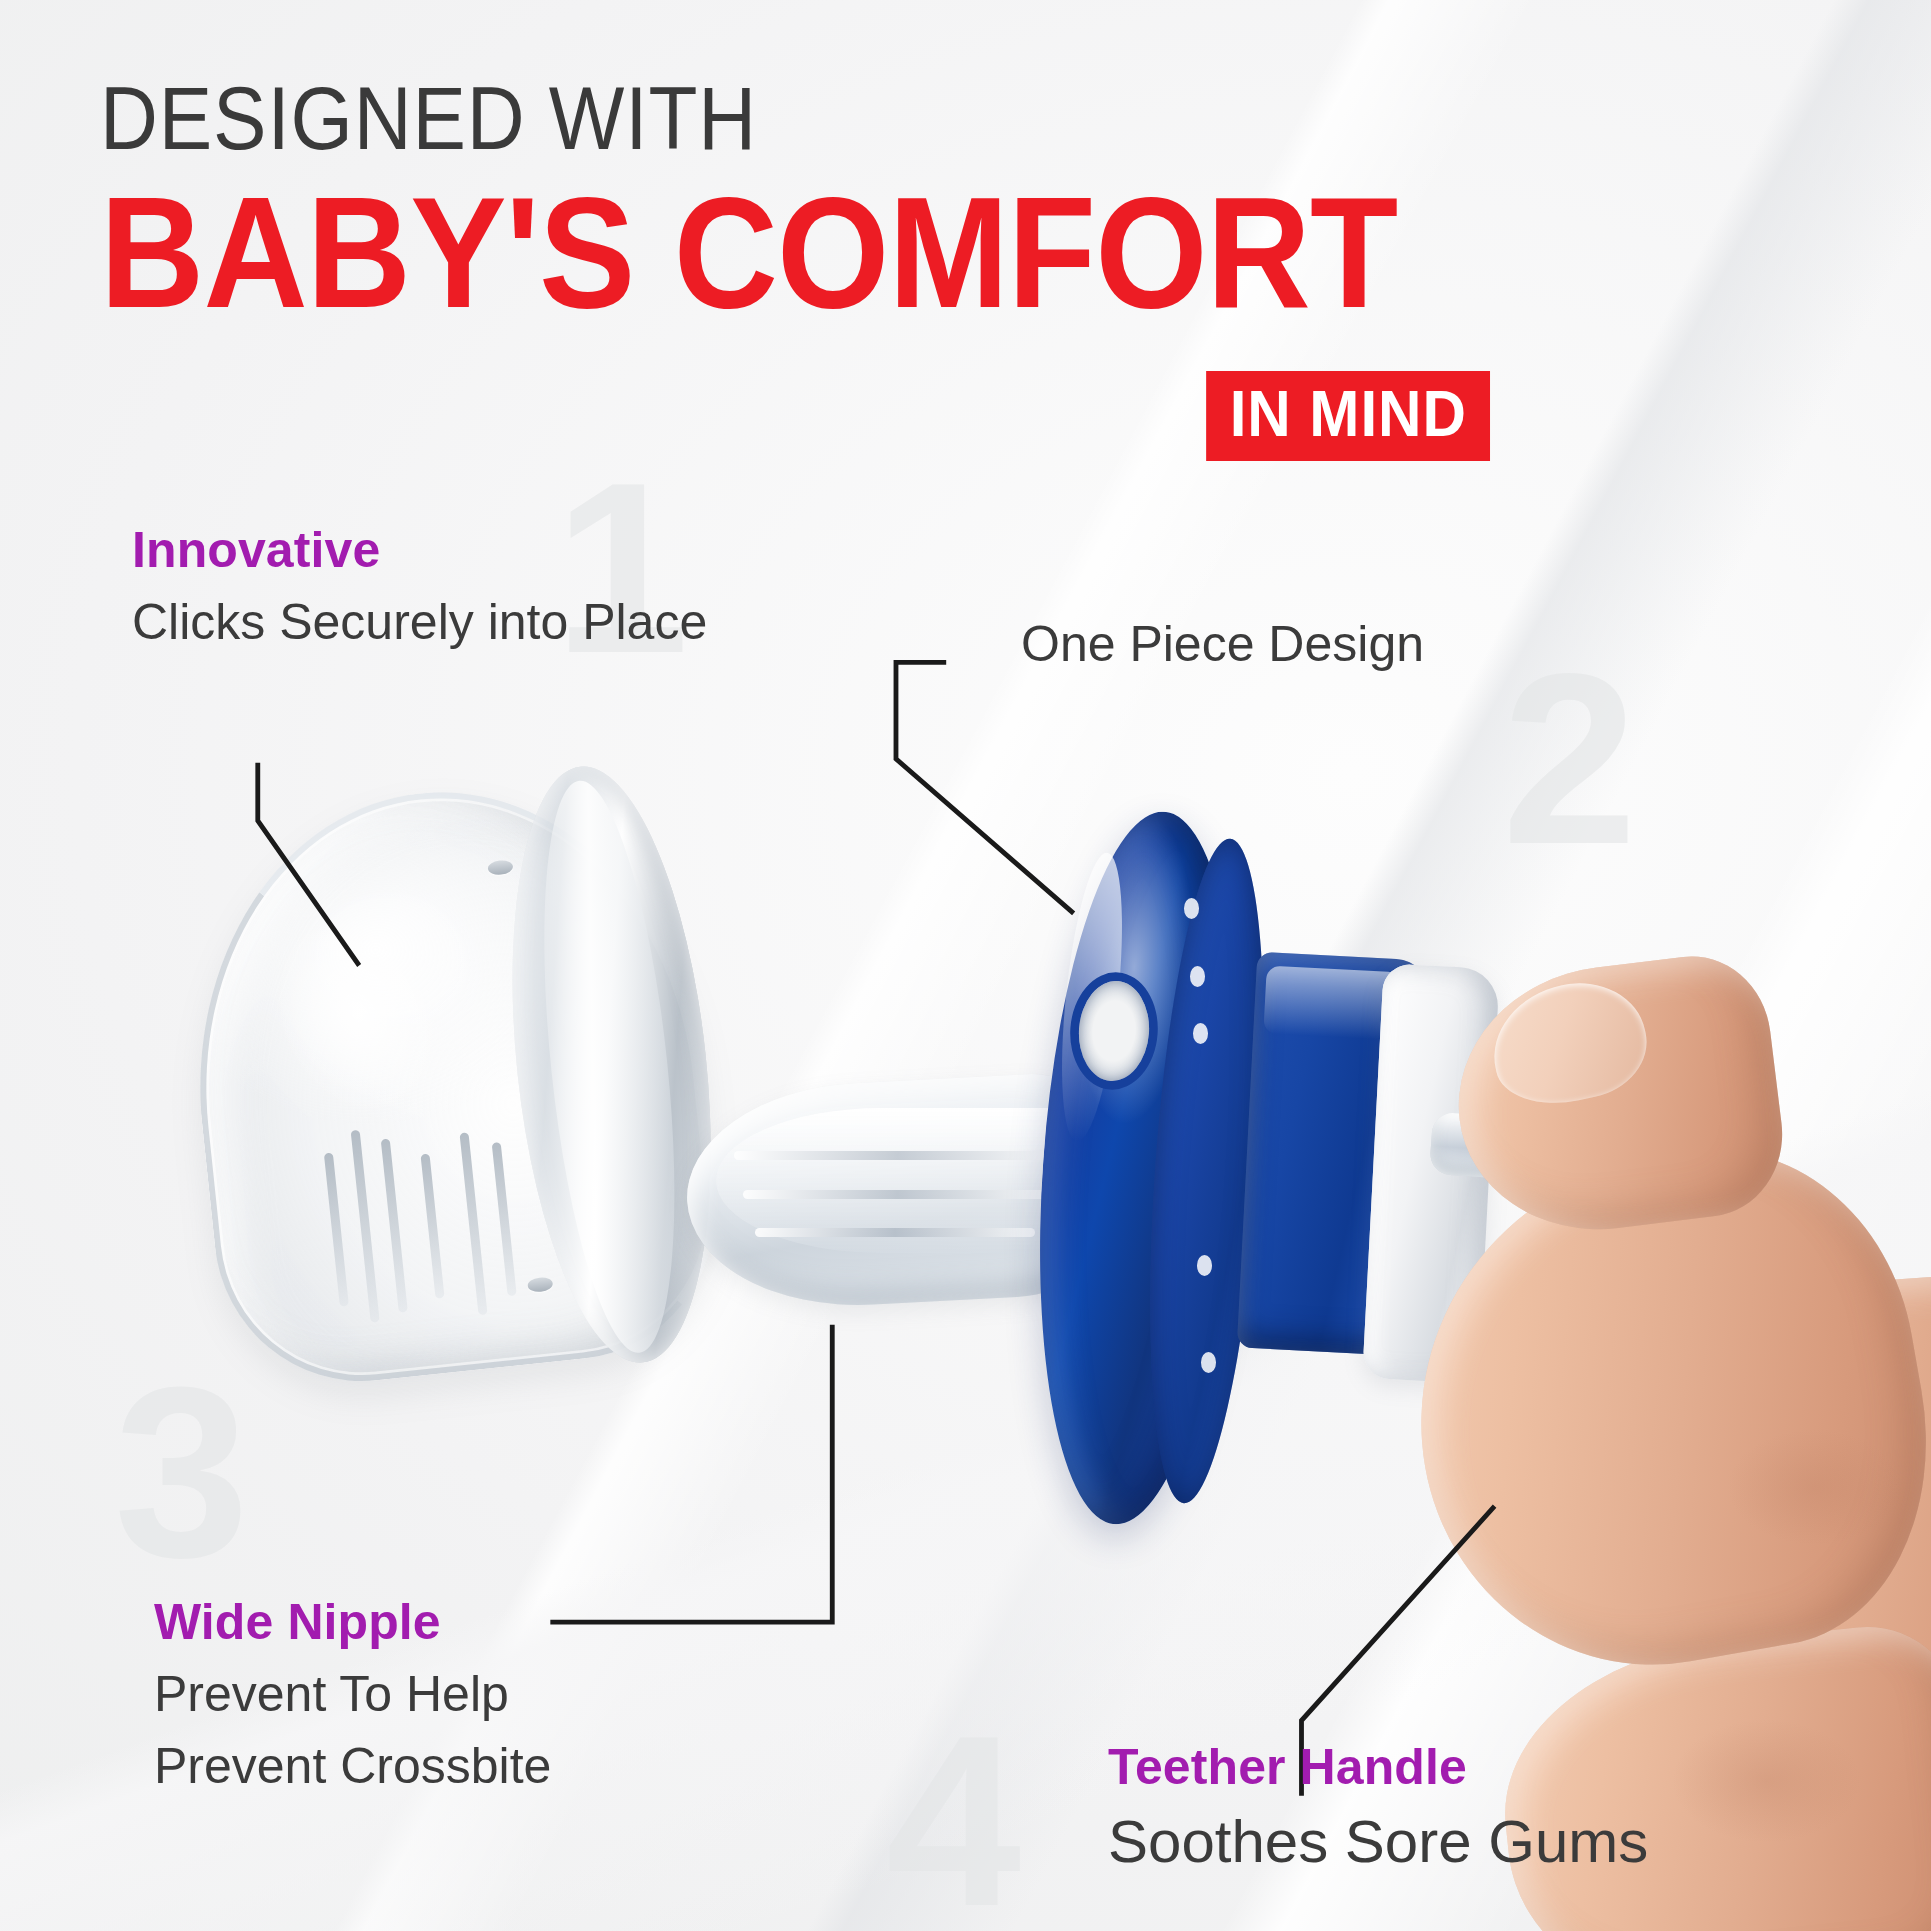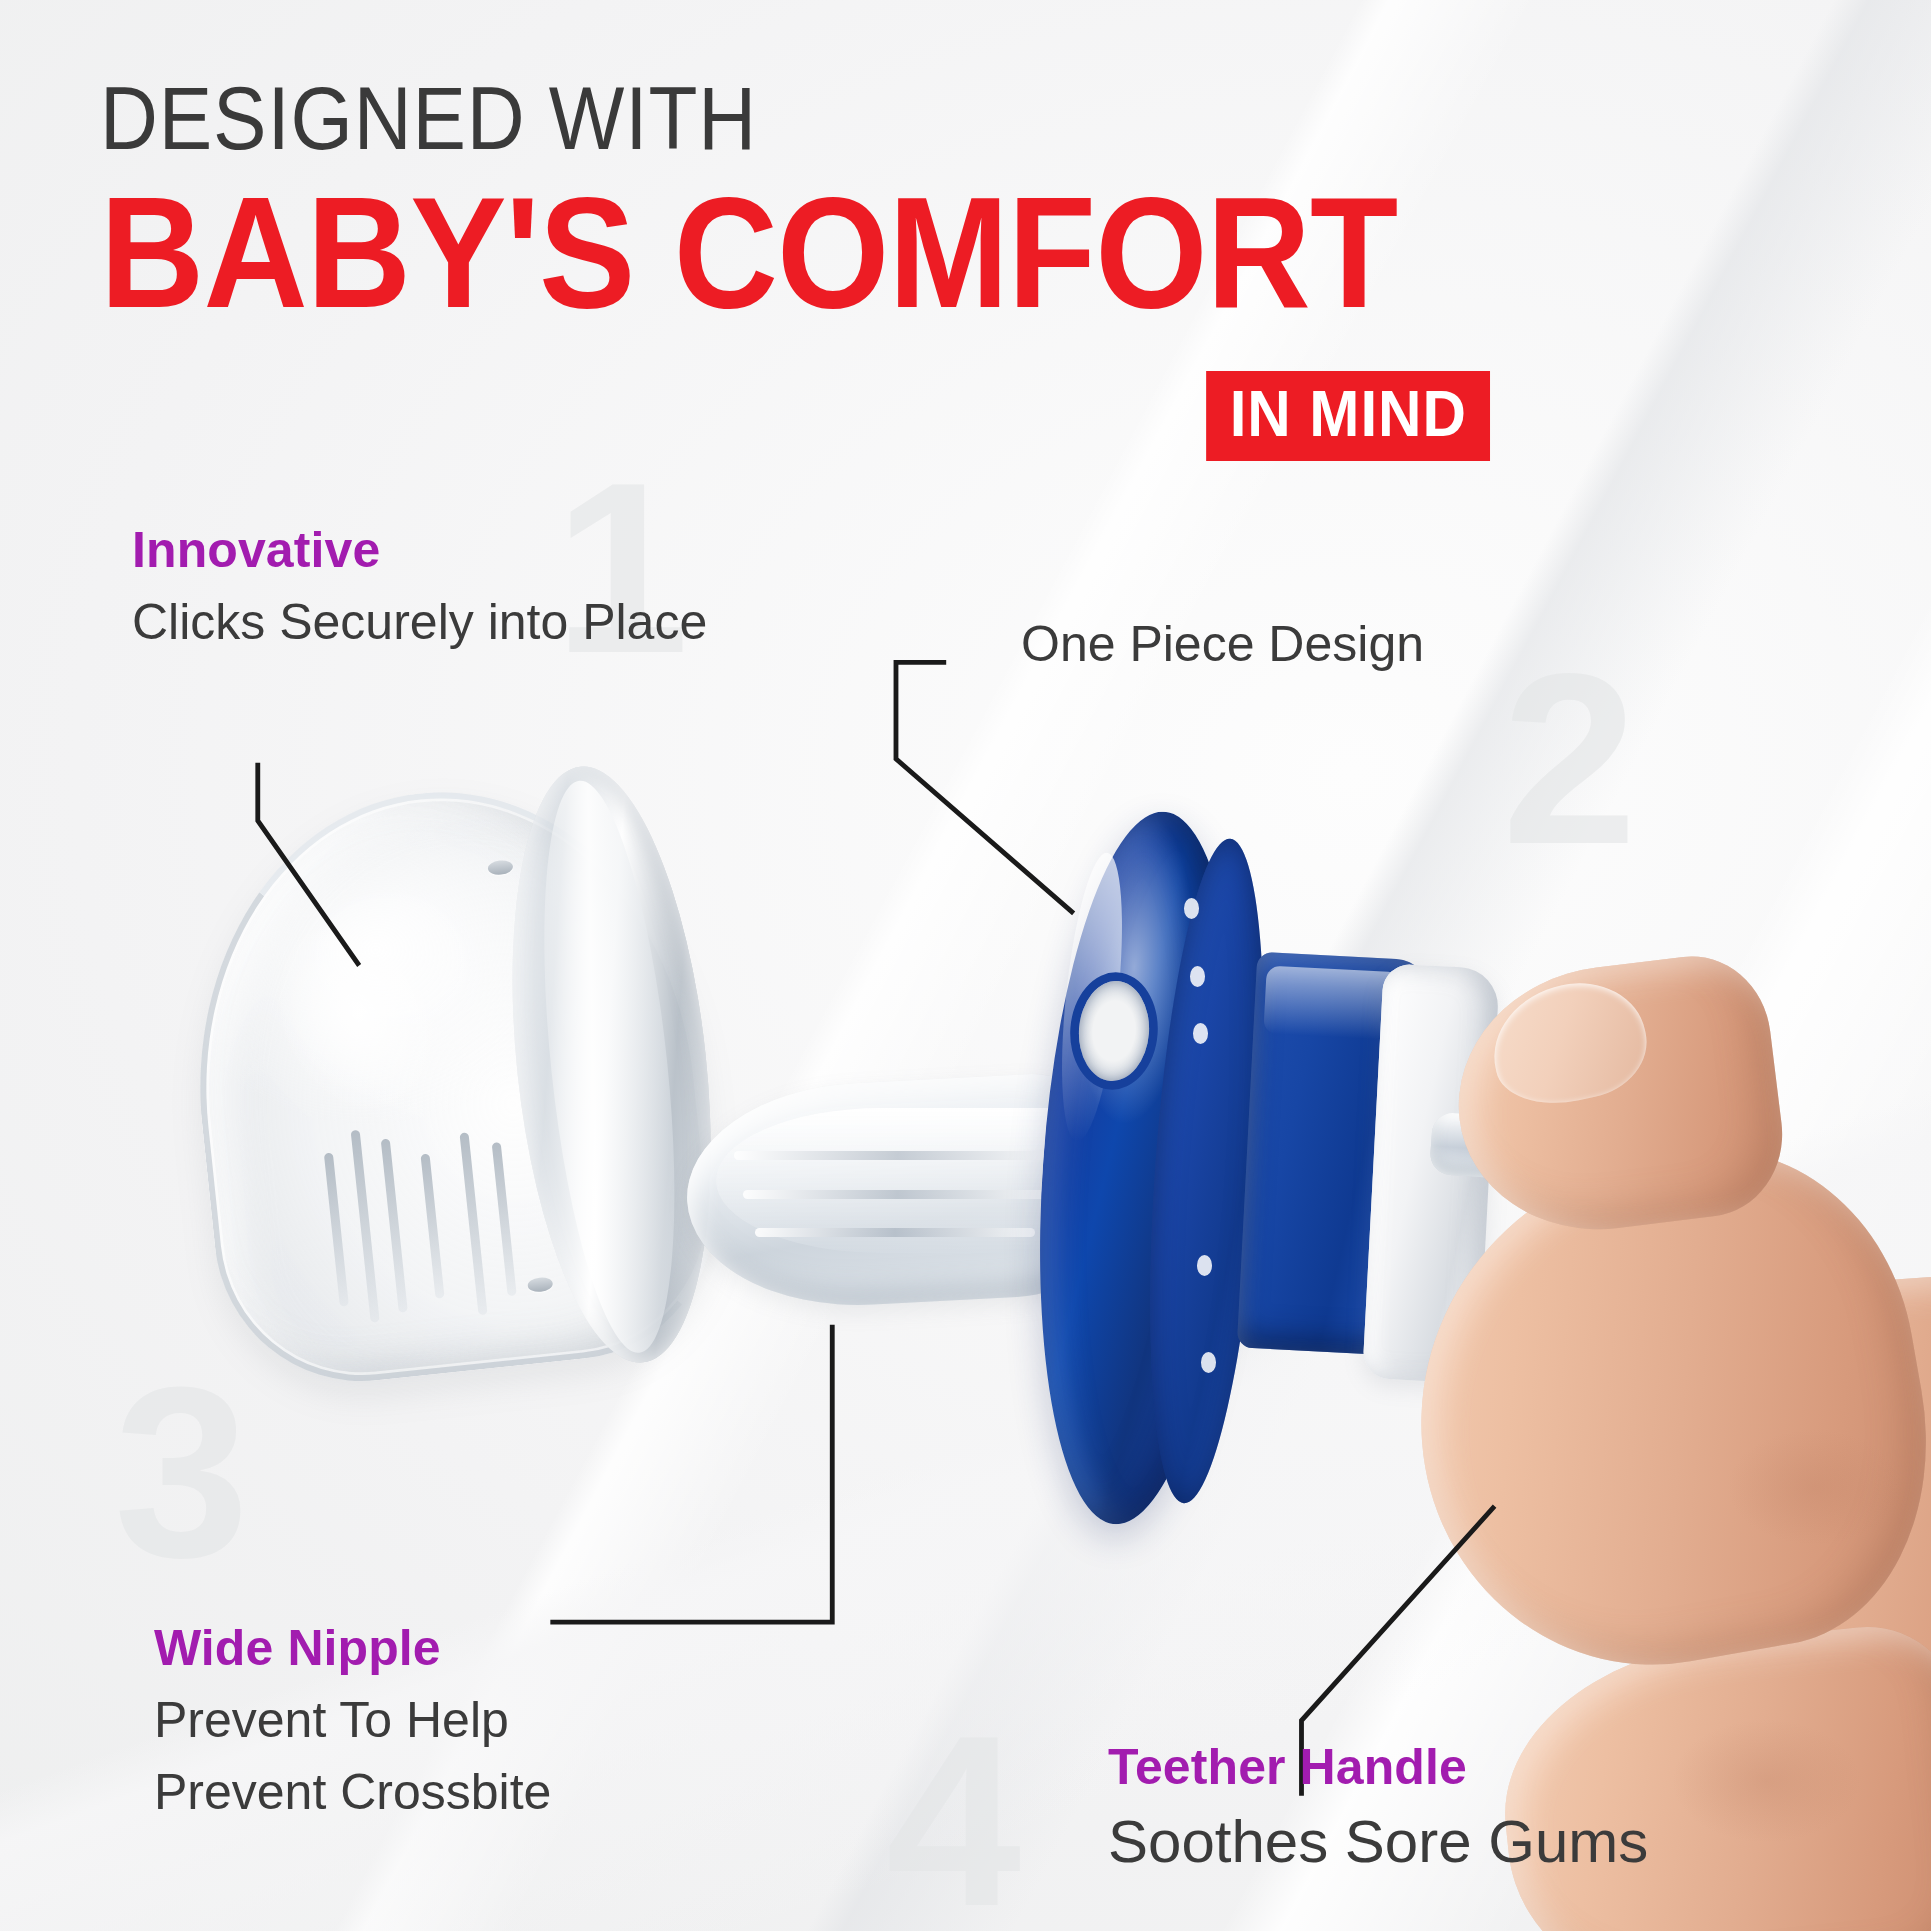--- a/index.html
+++ b/index.html
@@ -63,21 +63,21 @@
   .cl-sub{ color:#3b3b3b; font-weight:400; }
 
   #cl1{ position:absolute; left:132px; top:521px; }
   #cl1 .cl-title{ font-size:50px; line-height:1.18; }
   #cl1 .cl-sub{ font-size:50px; line-height:1.2; margin-top:11.6px; }
 
   #cl2{ position:absolute; left:996px; top:599px; }
   #cl2 .cl-title{ font-size:45px; line-height:1.18; white-space:nowrap; }
   #cl2 .cl-sub{ font-size:50px; line-height:1.2; margin-top:15.4px; margin-left:25px; }
 
-  #cl3{ position:absolute; left:154px; top:1593px;margin-top:26px; }
+  #cl3{ position:absolute; left:154px; top:1593px; }
   #cl3 .cl-title{ font-size:50px; line-height:1.18; }
   #cl3 .cl-sub{ font-size:50px; line-height:1.22; margin-top:11.6px; }
 
   #cl4{ position:absolute; left:1108px; top:1738px; }
   #cl4 .cl-title{ font-size:50px; line-height:1.18; }
   #cl4 .cl-sub{ font-size:60px; line-height:1.2; margin-top:9px; }
 
   
   #leaders{ position:absolute; inset:0; pointer-events:none; }
 

